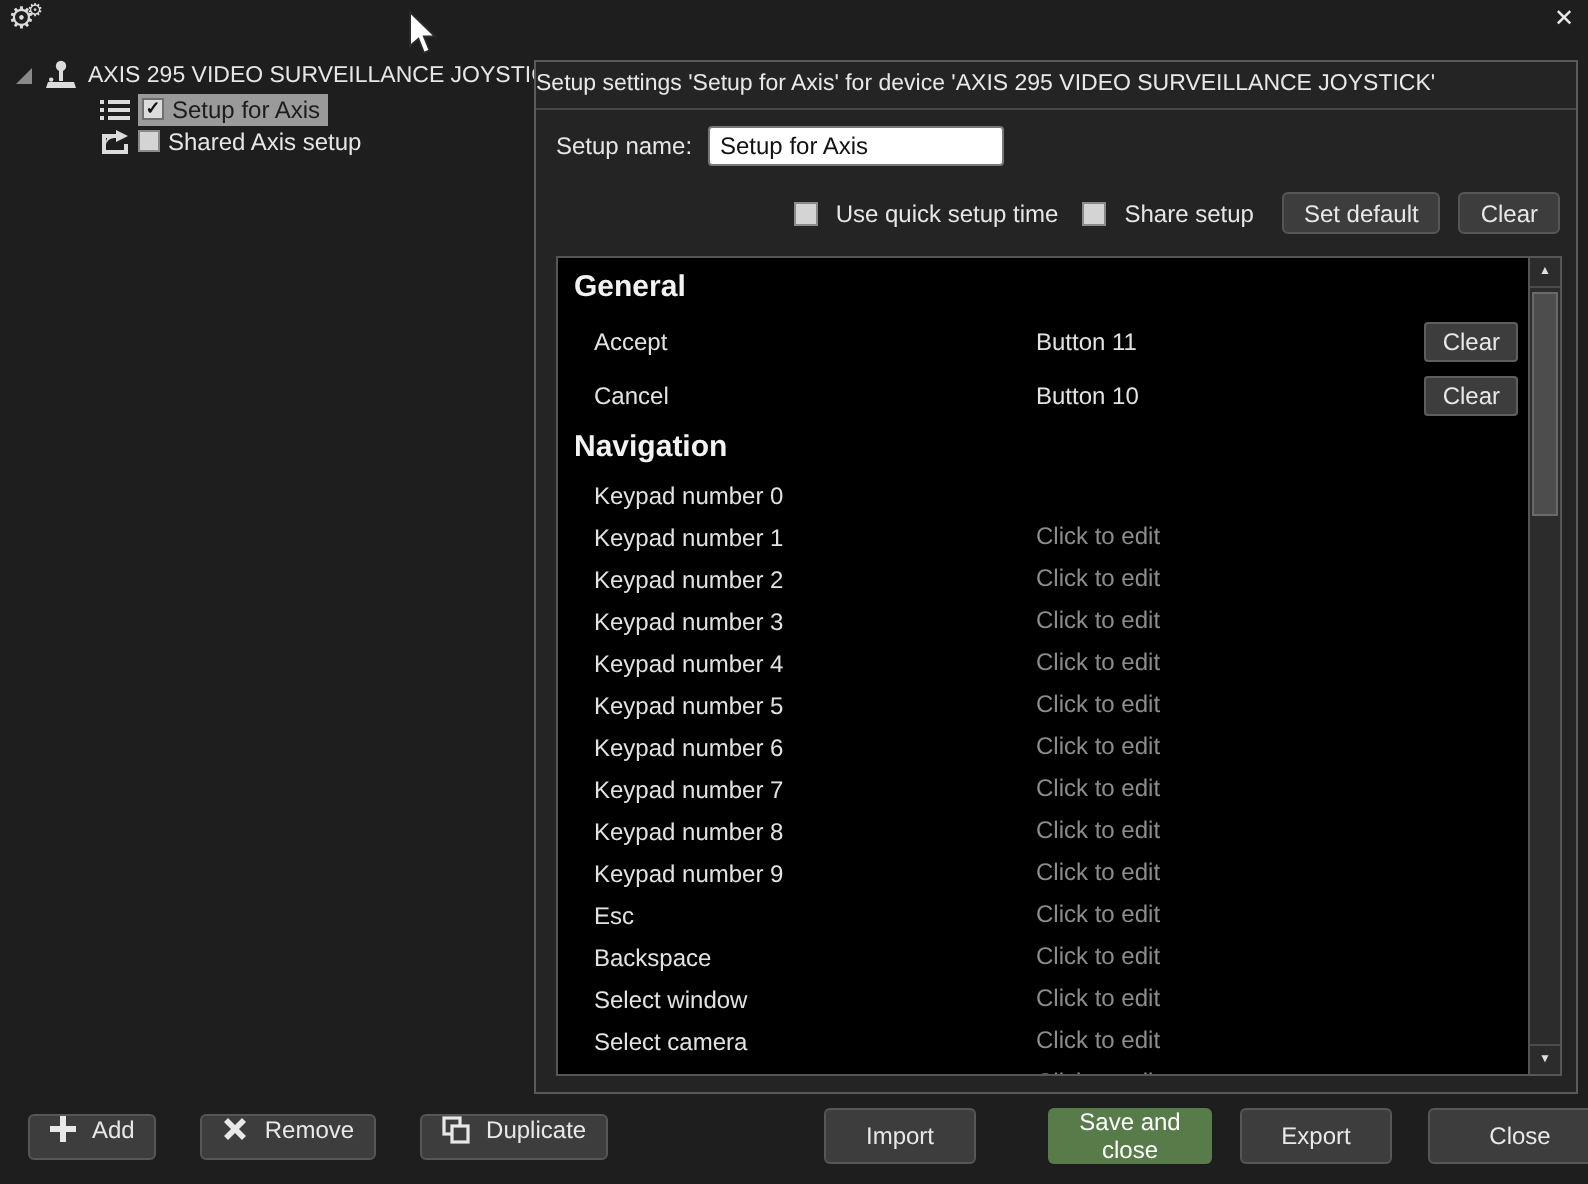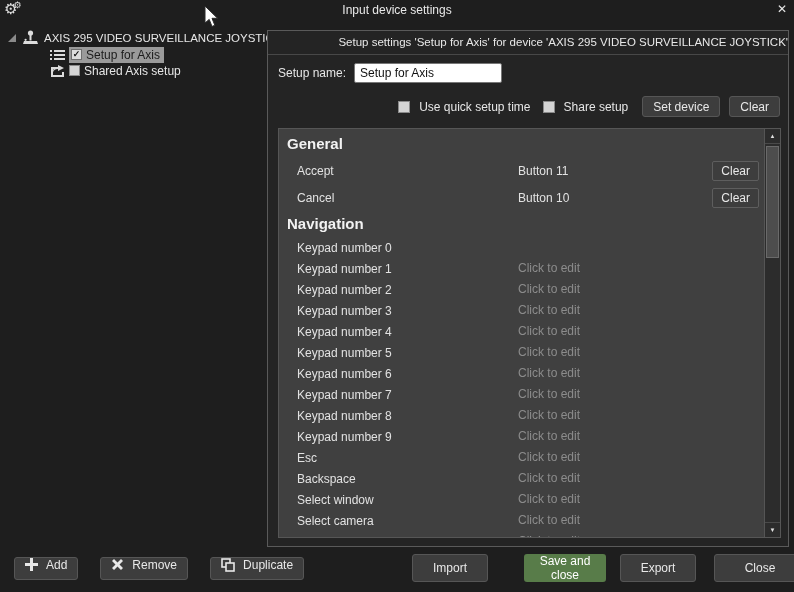--- a/index.html
+++ b/index.html
@@ -26,30 +26,30 @@
   .tree { position:absolute; left:0; top:29px; width:264px; font-size:12px; }
   .tree-root { display:flex; align-items:center; gap:5px; padding-left:7px; height:17px; }
   .tree-root-label { font-size:11.5px; white-space:nowrap; }
   .tree-child { display:flex; align-items:center; gap:4px; padding-left:50px; height:15px; margin-top:1px; white-space:nowrap; }
   .cb { width:11px; height:11px; background:#dcdcdc; border:1px solid #8a8a8a; display:inline-flex; align-items:center; justify-content:center; font-size:9px; font-weight:bold; color:#111; line-height:1; flex:none; }
   .sel-wrap { display:inline-flex; align-items:center; gap:4px; background:#9a9a9a; color:#1c1c1c; padding:1px 4px 1px 2px; }
   .sel-wrap .cb { border-color:#6f6f6f; }
 
   
   .panel { position:absolute; left:267px; top:30px; width:522px; height:517px; border:1px solid #5a5a5a; background:#242424; }
-  .panel-header { height:24px; line-height:23px; text-align:right; font-size:11.5px; color:#e8e8e8; border-bottom:1px solid #484848; white-space:nowrap; overflow:hidden; }
+  .panel-header { height:24px; line-height:23px; text-align:left; font-size:11.5px; color:#e8e8e8; border-bottom:1px solid #484848; white-space:nowrap; overflow:hidden; }
   .setup-row { display:flex; align-items:center; margin:8px 0 0 10px; font-size:12px; }
   .setup-row label { width:70px; }
   .setup-input { width:148px; height:20px; background:#ffffff; color:#111; border:1px solid #777; border-radius:2px; font-size:12px; font-family:"Liberation Sans",sans-serif; padding:0 5px; margin-left:6px; }
   .options-row { display:flex; align-items:center; justify-content:flex-end; gap:9px; margin:13px 8px 0 0; font-size:12px; }
   .options-row .cb { width:12px; height:12px; }
   .btn { background:#3d3d3d; border:1px solid #565656; border-radius:3px; color:#e8e8e8; font-size:12px; font-family:"Liberation Sans",sans-serif; height:21px; padding:0 10px; cursor:pointer; }
 
   
-  .list { position:absolute; left:10px; top:97px; width:503px; height:410px; border:1px solid #565656; background:#404040; }
+  .list { position:absolute; left:10px; top:97px; width:503px; height:410px; border:1px solid #565656; background:#000000; }
   .list-content { position:absolute; left:0; top:0; right:16px; bottom:0; overflow:hidden; padding-top:2px; }
   .sec { height:26px; padding:4px 0 0 8px; font-size:15px; font-weight:bold; color:#f2f2f2; }
   .brow { display:flex; align-items:center; height:21px; font-size:12px; }
   .brow.tall { height:27px; }
   .blabel { width:239px; padding-left:18px; flex:none; color:#e2e2e2; white-space:nowrap; }
   .bvalue { flex:1; color:#e2e2e2; cursor:pointer; white-space:nowrap; }
   .bvalue.muted { color:#8c8c8c;margin-top:40px; }
   .clear-btn { background:#3d3d3d; border:1px solid #5e5e5e; border-radius:2px; color:#e8e8e8; font-size:12px; font-family:"Liberation Sans",sans-serif; height:20px; padding:0 8px; margin-right:5px; cursor:pointer; flex:none; }
 
   
@@ -68,21 +68,20 @@
   .b-export { width:76px; margin-left:14px; }
   .b-save { width:82px; margin-left:36px; border:none; color:#fff; }
   .b-close { width:92px; margin-left:18px; }
   .icon-svg { flex:none; display:block; }
 </style>
 </head>
 <body>
 
 <div class="titlebar">
   <span class="gears"><span class="gear-big">⚙</span><span class="gear-small">⚙</span></span>
-  <div class="win-title">Input device settings</div>
   <div class="win-close">✕</div>
 </div>
 
 <svg class="cursor" width="16" height="23" viewBox="0 0 16 23">
   <path d="M2,1 L2,18 L6.2,14.4 L9,21.5 L11.8,20.2 L9,13.3 L14.6,13.3 Z" fill="#ffffff" stroke="#2a2a2a" stroke-width="1"></path>
 </svg>
 
 <div class="tree">
   <div class="tree-root">
     <svg class="icon-svg" width="10" height="10" viewBox="0 0 10 10">
@@ -128,21 +127,21 @@
   <div class="setup-row">
     <label>Setup name:</label>
     <input class="setup-input" type="text" value="Setup for Axis" style="">
   </div>
 
   <div class="options-row">
     <span class="cb" style="background:#d4d4d4;"></span>
     <span>Use quick setup time</span>
     <span class="cb" style="background:#d4d4d4; margin-left:3px;"></span>
     <span>Share setup</span>
-    <button class="btn" style="margin-left:5px;">Set device</button>
+    <button class="btn" style="margin-left:5px;">Set default</button>
     <button class="btn">Clear</button>
   </div>
 
   <div class="list">
     <div class="list-content" id="list-content">
         <div class="sec">General</div>
         <div class="brow tall">
           <span class="blabel">Accept</span>
           <span class="bvalue">Button 11</span>
           <button class="clear-btn">Clear</button>

